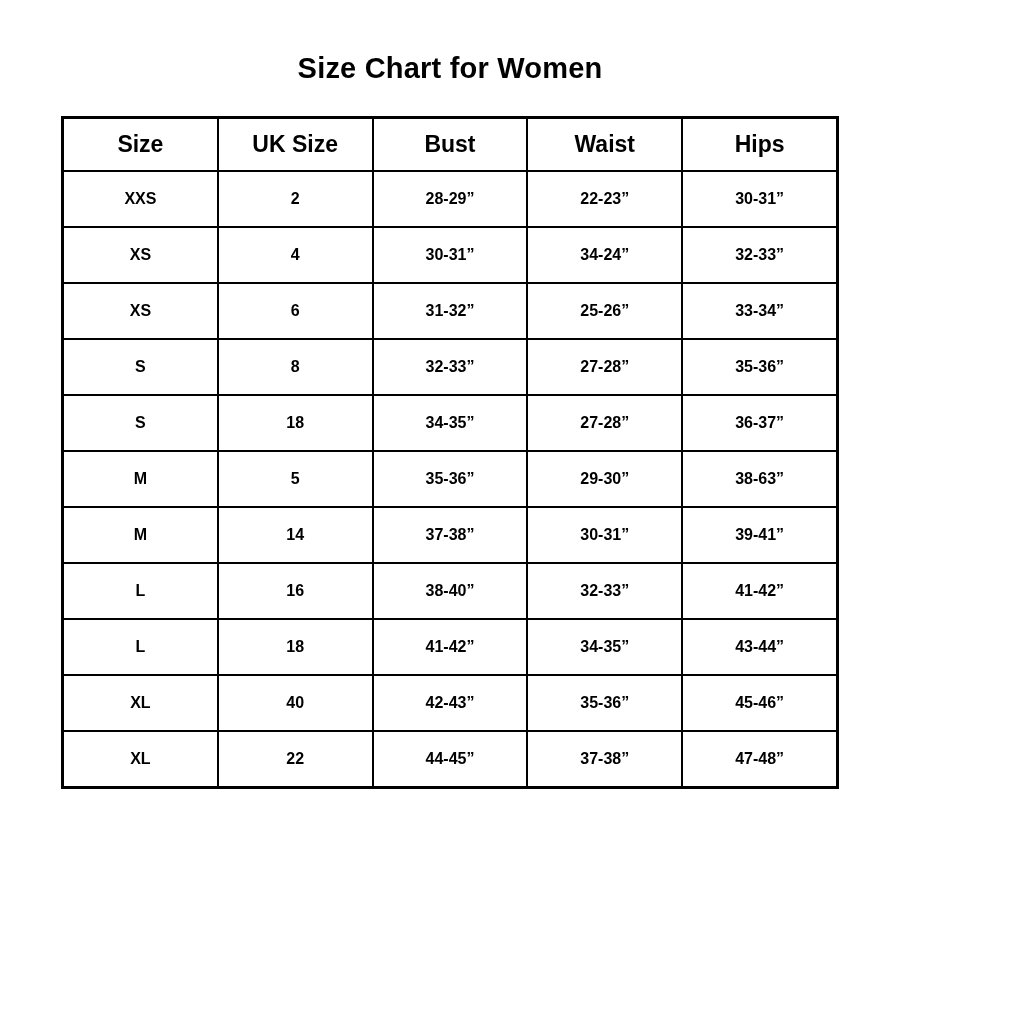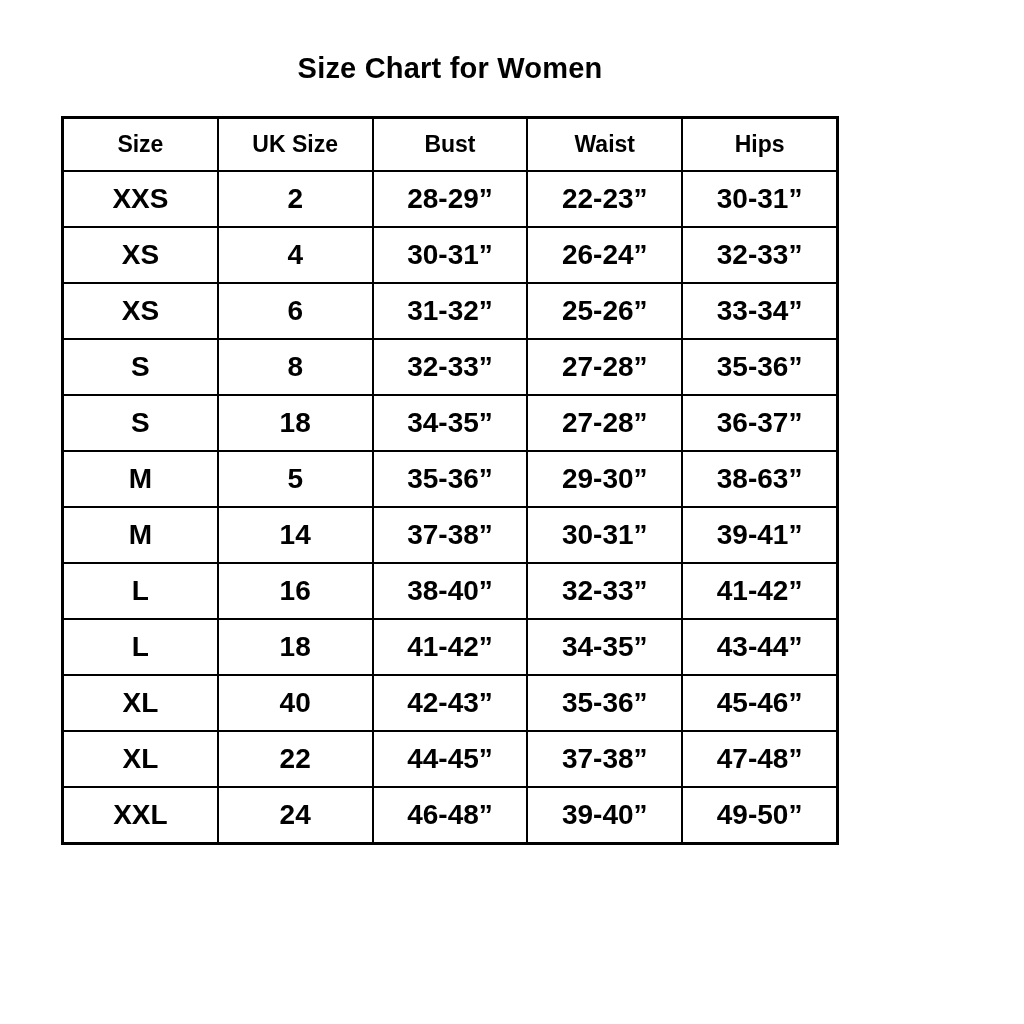--- a/index.html
+++ b/index.html
@@ -44,21 +44,21 @@
     font-weight: bold;
     padding: 0;
     width: 20%;
   }
   .size-table th {
     height: 51px;
     font-size: 23px;
   }
   .size-table td {
     height: 54px;
-    font-size: 28px;
+    font-size: 16px;
   }
 </style>
 </head>
 <body>
 
 <div class="page">
   <h1 class="page-title">Size Chart for Women</h1>
 
   <table class="size-table">
     <thead>
@@ -75,21 +75,21 @@
           <td>XXS</td>
           <td>2</td>
           <td>28-29”</td>
           <td>22-23”</td>
           <td>30-31”</td>
         </tr>
         <tr>
           <td>XS</td>
           <td>4</td>
           <td>30-31”</td>
-          <td>26-24”</td>
+          <td>34-24”</td>
           <td>32-33”</td>
         </tr>
         <tr>
           <td>XS</td>
           <td>6</td>
           <td>31-32”</td>
           <td>25-26”</td>
           <td>33-34”</td>
         </tr>
         <tr>
@@ -141,22 +141,15 @@
           <td>35-36”</td>
           <td>45-46”</td>
         </tr>
         <tr>
           <td>XL</td>
           <td>22</td>
           <td>44-45”</td>
           <td>37-38”</td>
           <td>47-48”</td>
         </tr>
-        <tr>
-          <td>XXL</td>
-          <td>24</td>
-          <td>46-48”</td>
-          <td>39-40”</td>
-          <td>49-50”</td>
-        </tr>
       </tbody>
   </table>
 </div>
 
 </body></html>

